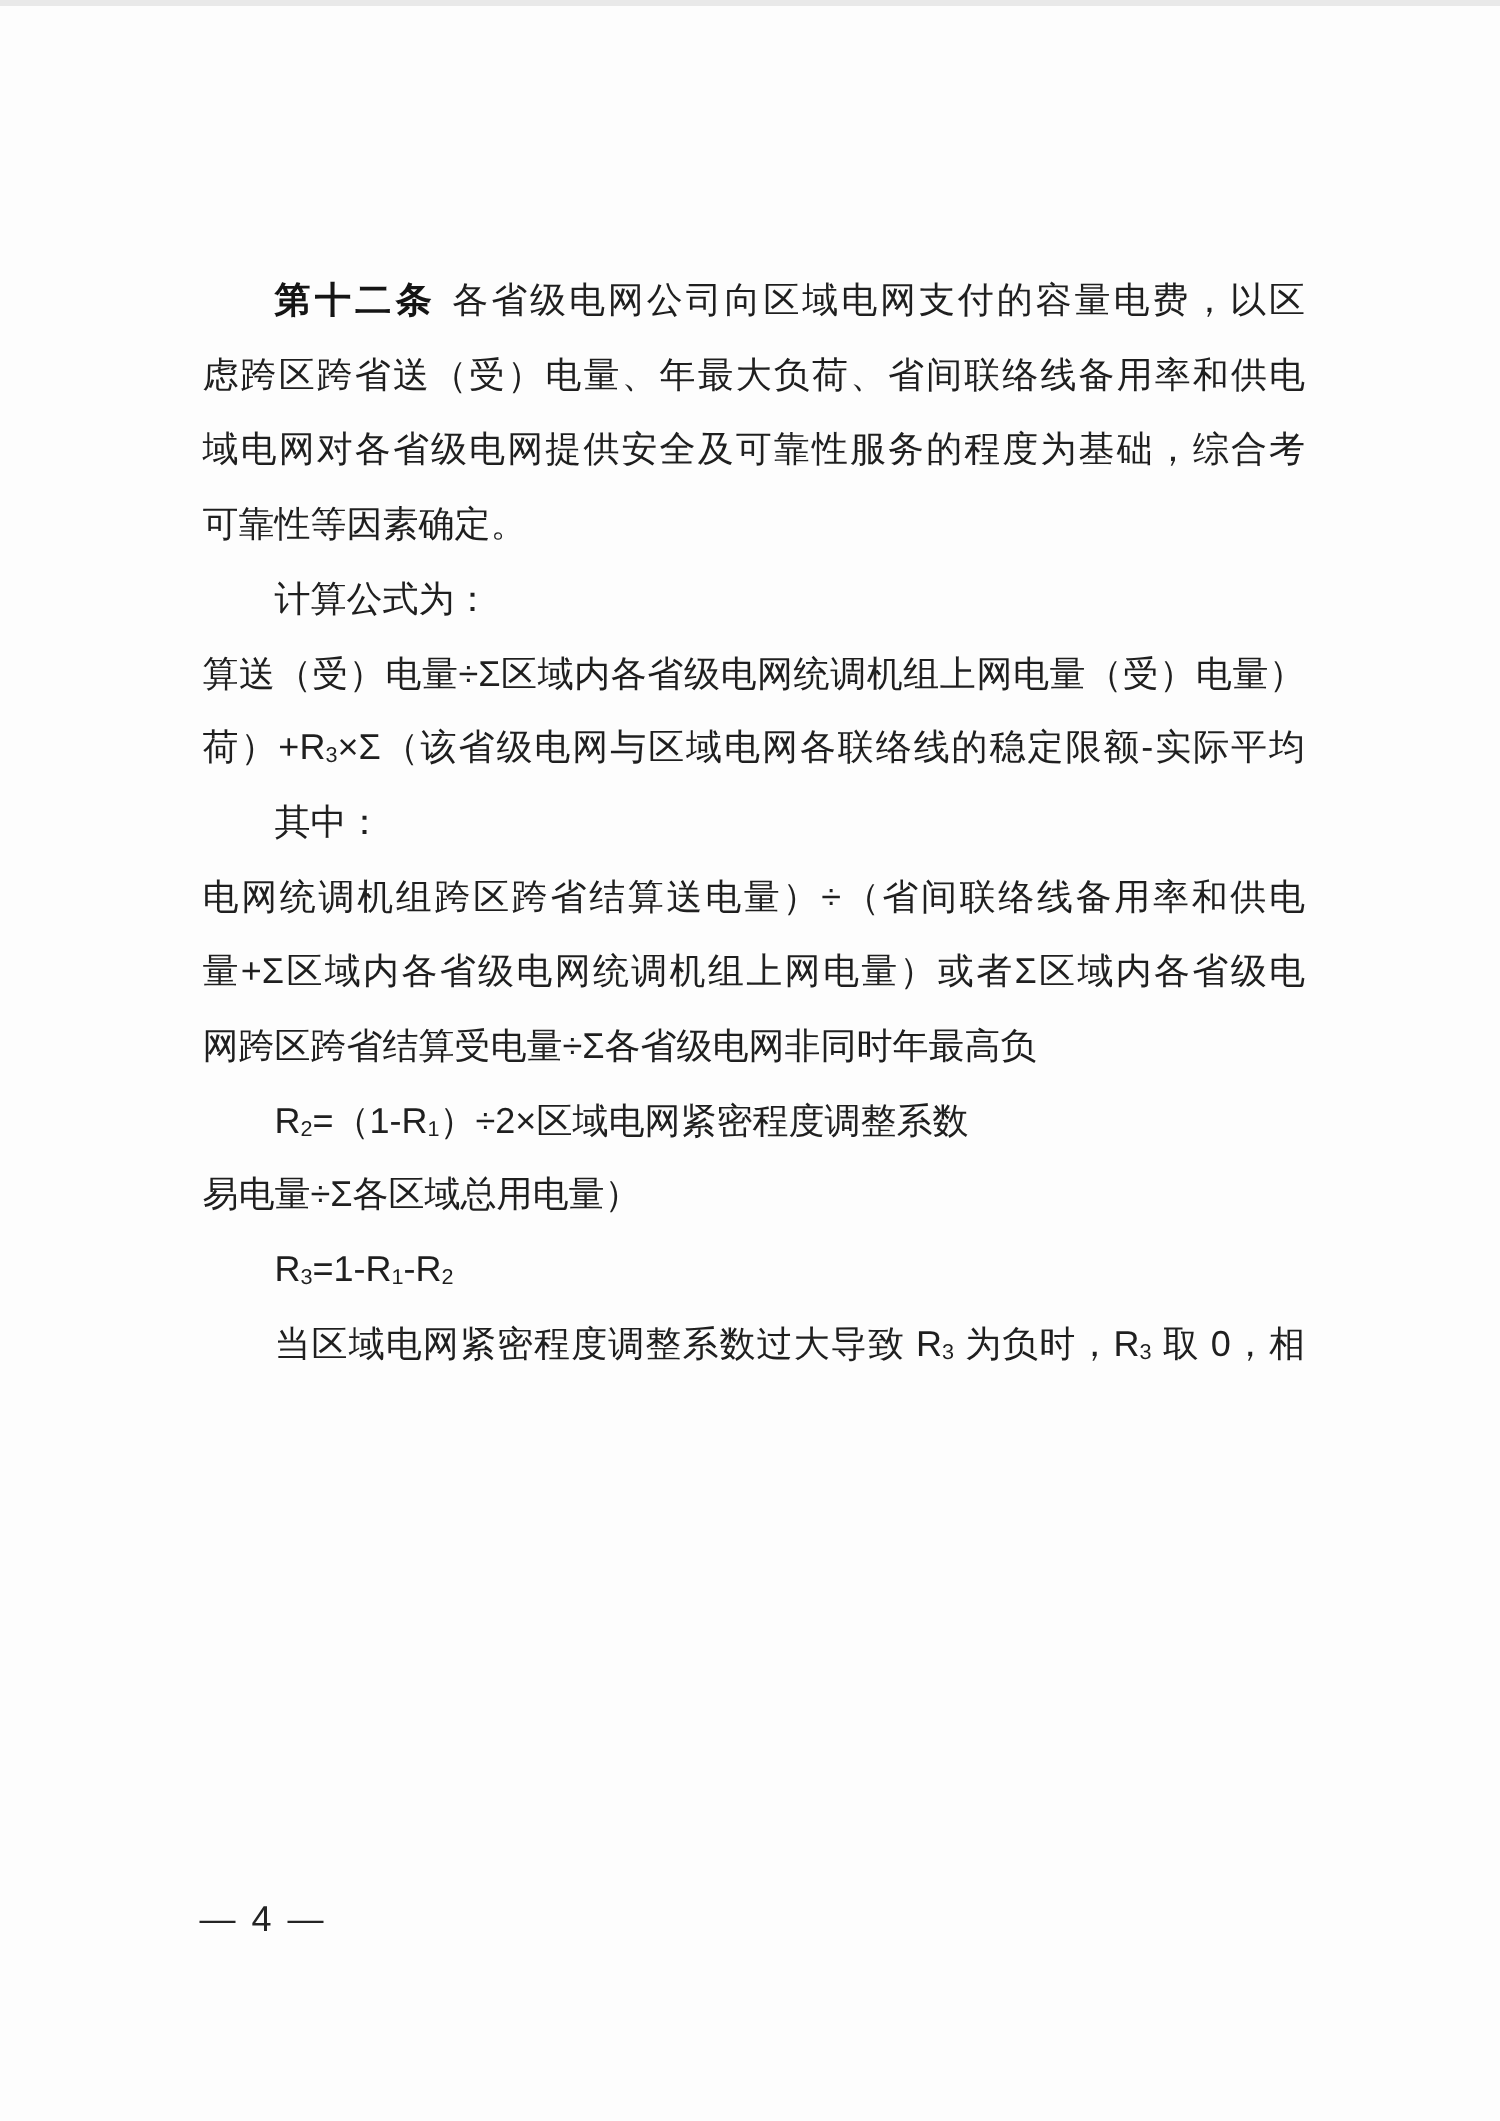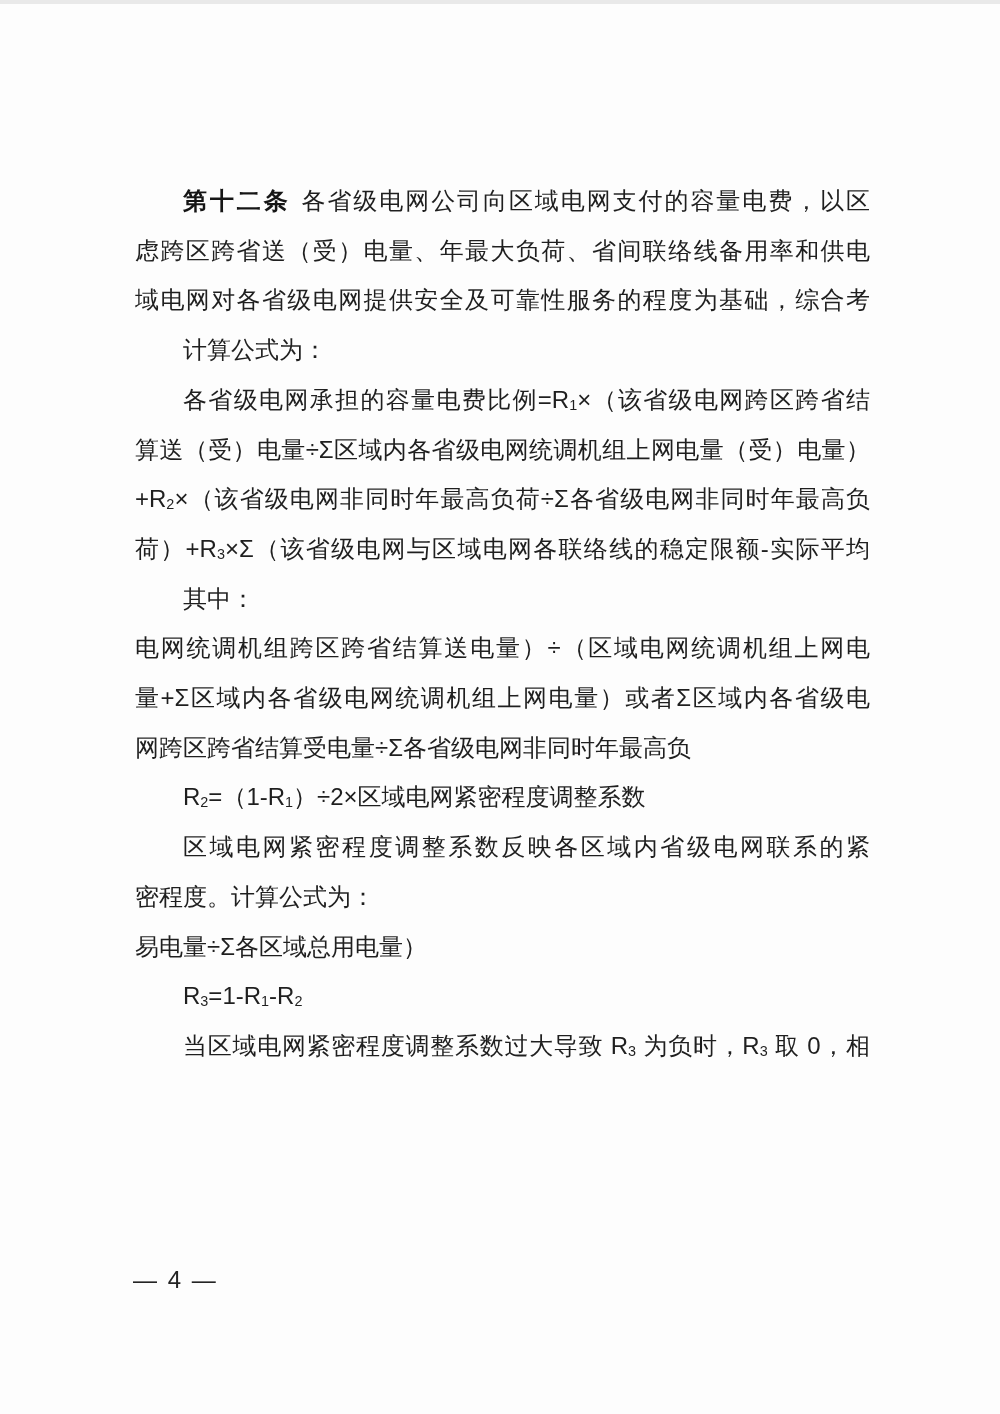--- a/index.html
+++ b/index.html
@@ -61,44 +61,39 @@
 </style>
 </head>
 <body>
 
 <div class="page">
   <div class="doc-body">
       <div class="paragraph">
         <div class="line first"><b class="lead">第十二条</b>各省级电网公司向区域电网支付的容量电费，以区</div>
         <div class="line">虑跨区跨省送（受）电量、年最大负荷、省间联络线备用率和供电</div>
         <div class="line">域电网对各省级电网提供安全及可靠性服务的程度为基础，综合考</div>
+        <div class="line last">可靠性等因素确定。</div>
       </div>
       <div class="paragraph">
         <div class="line first last">计算公式为：</div>
       </div>
       <div class="paragraph">
-        <div class="line first">各省级电网承担的容量电费比例=R<sub>1</sub>×（该省级电网跨区跨省结</div>
         <div class="line">算送（受）电量÷Σ区域内各省级电网统调机组上网电量（受）电量）</div>
-        <div class="line">+R<sub>2</sub>×（该省级电网非同时年最高负荷÷Σ各省级电网非同时年最高负</div>
         <div class="line">荷）+R<sub>3</sub>×Σ（该省级电网与区域电网各联络线的稳定限额-实际平均</div>
       </div>
       <div class="paragraph">
         <div class="line first last">其中：</div>
       </div>
       <div class="paragraph">
-        <div class="line">电网统调机组跨区跨省结算送电量）÷（区域电网统调机组上网电</div>
+        <div class="line">电网统调机组跨区跨省结算送电量）÷（省间联络线备用率和供电</div>
         <div class="line">量+Σ区域内各省级电网统调机组上网电量）或者Σ区域内各省级电</div>
         <div class="line last">网跨区跨省结算受电量÷Σ各省级电网非同时年最高负</div>
       </div>
       <div class="paragraph">
         <div class="line first last">R<sub>2</sub>=（1-R<sub>1</sub>）÷2×区域电网紧密程度调整系数</div>
-      </div>
-      <div class="paragraph">
-        <div class="line first">区域电网紧密程度调整系数反映各区域内省级电网联系的紧</div>
-        <div class="line last">密程度。计算公式为：</div>
       </div>
       <div class="paragraph">
         <div class="line last">易电量÷Σ各区域总用电量）</div>
       </div>
       <div class="paragraph">
         <div class="line first last">R<sub>3</sub>=1-R<sub>1</sub>-R<sub>2</sub></div>
       </div>
       <div class="paragraph">
         <div class="line first">当区域电网紧密程度调整系数过大导致 R<sub>3</sub> 为负时，R<sub>3</sub> 取 0，相</div>
       </div>

